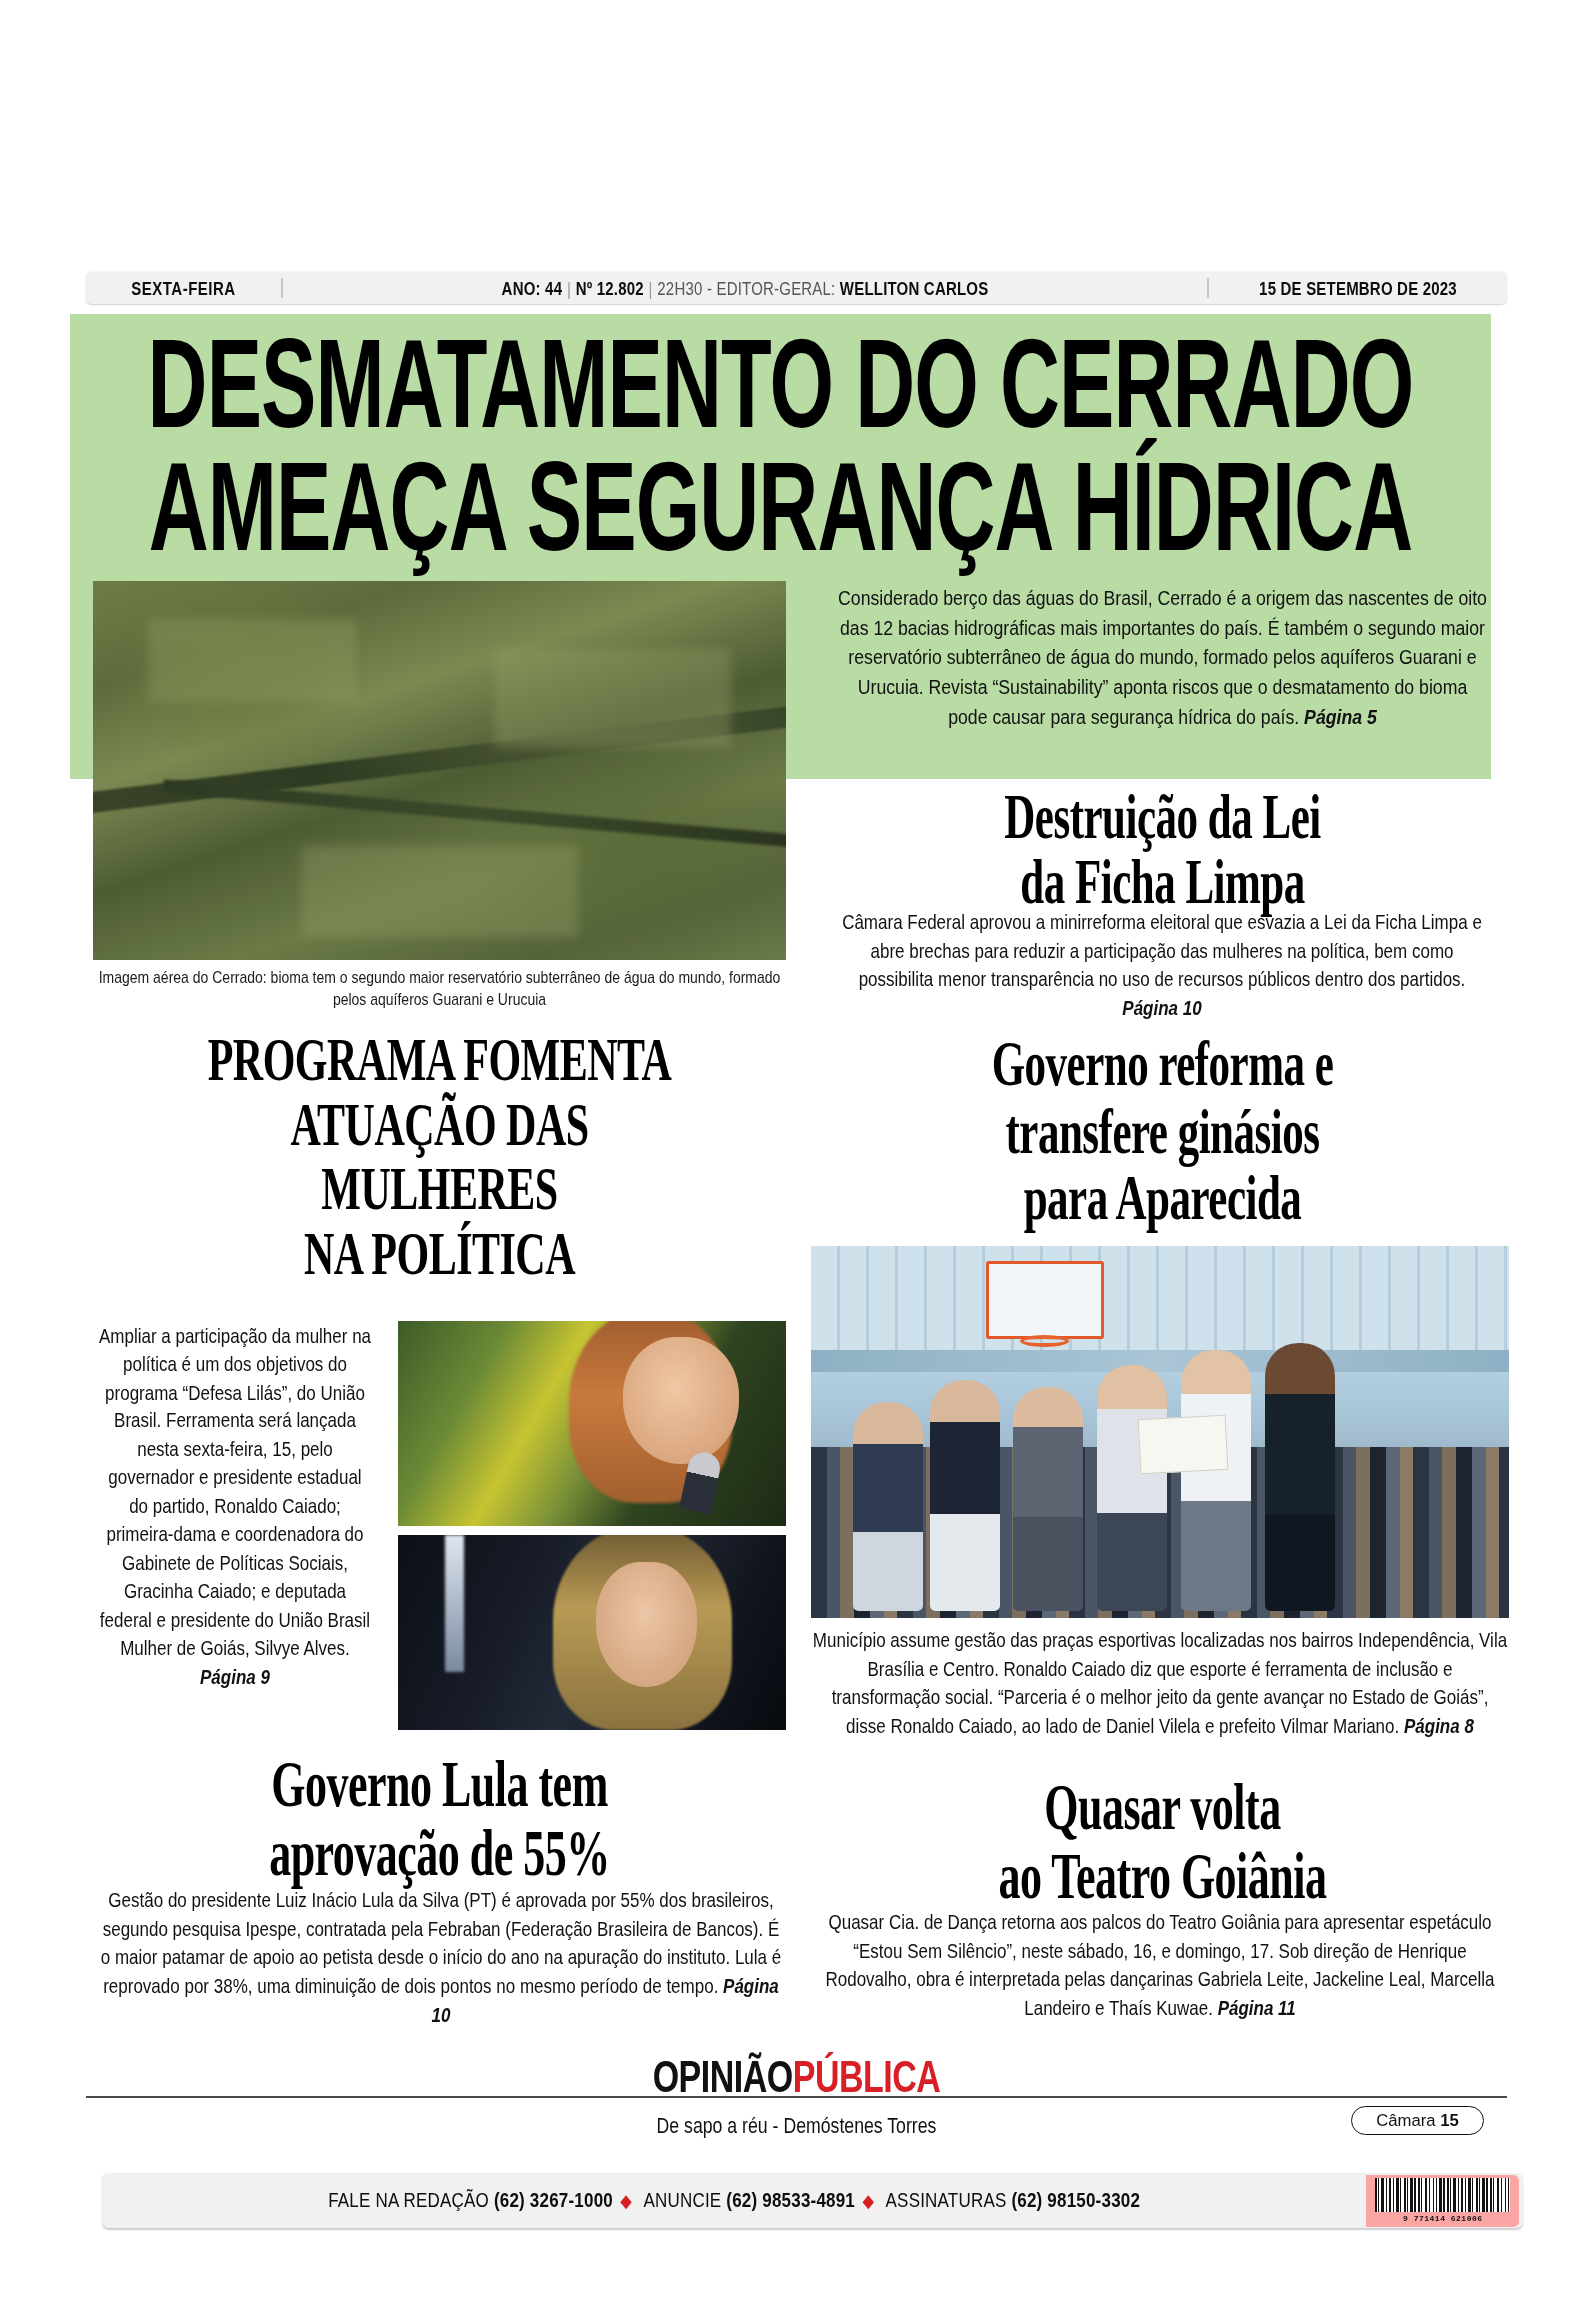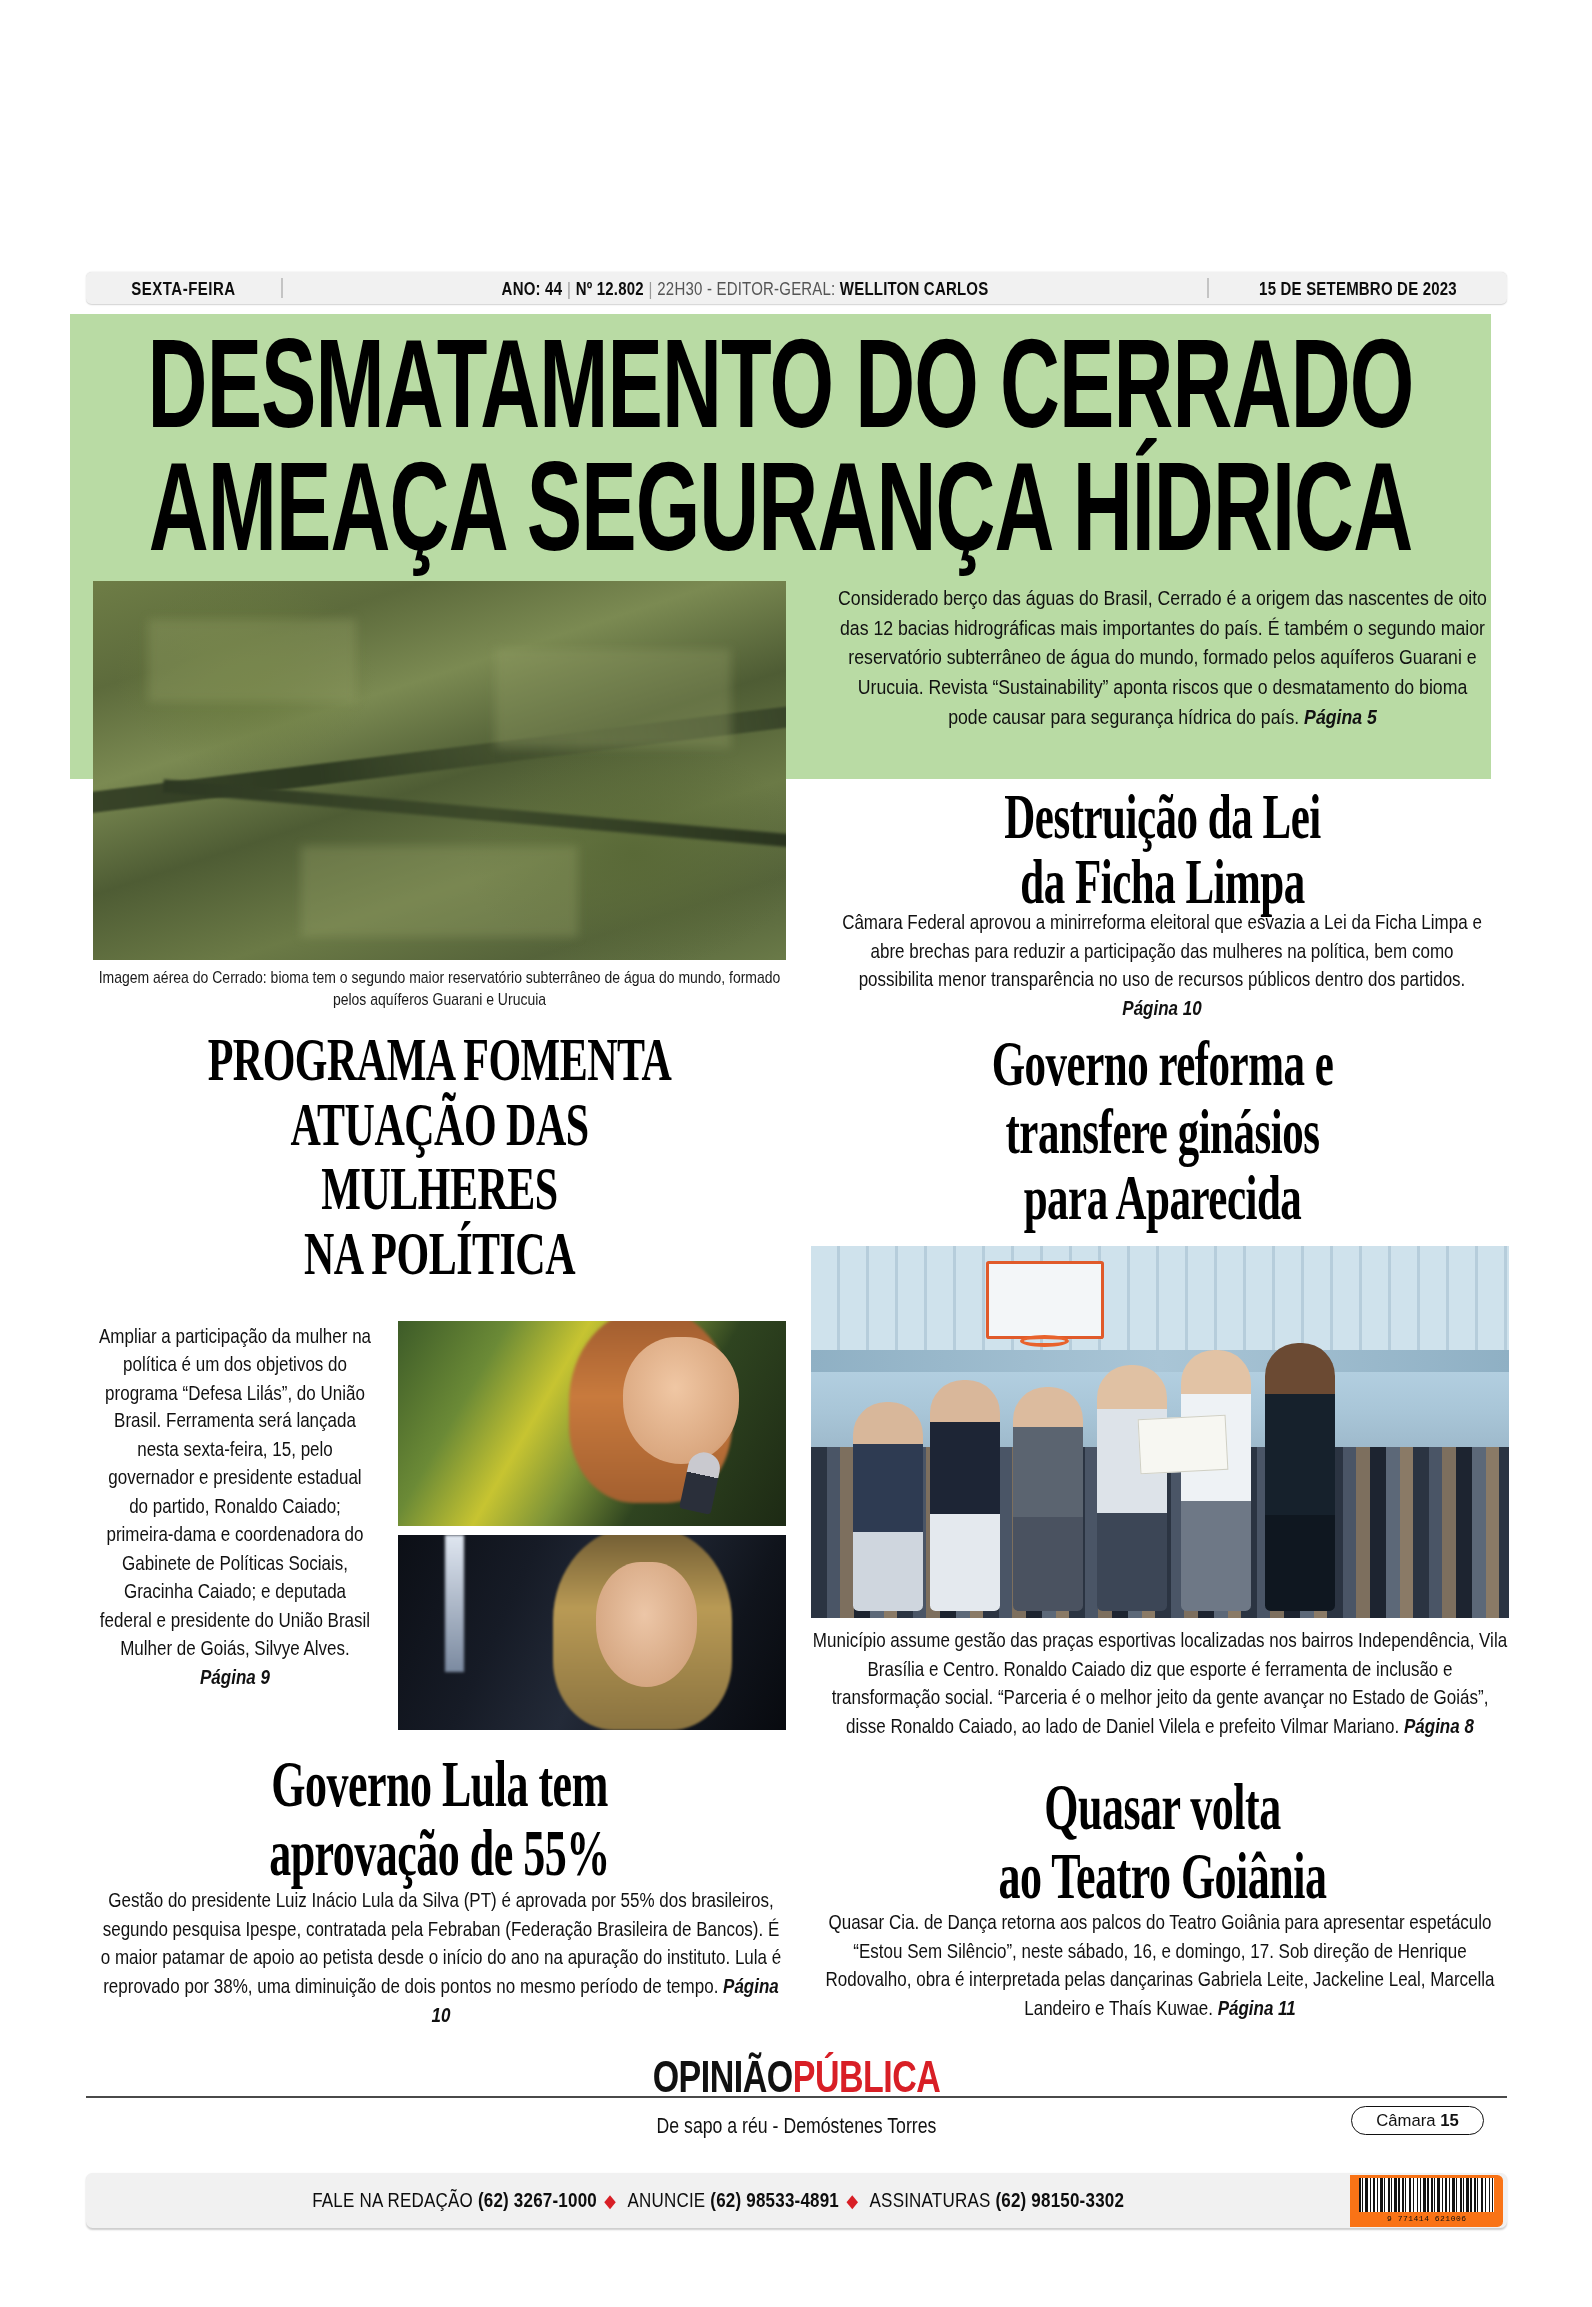--- a/index.html
+++ b/index.html
@@ -424,21 +424,21 @@
     align-items: center;
     justify-content: center;
     font-size: 16.7px;
     color: #111;
   }
   .op-page .n { font-weight: 700; margin-left: 4.7px; }
 
   
   .footer-bar {
     position: absolute;
-    left: 86px; top: 2173px;
+    left: 102px; top: 2173px;
     width: 1421px; height: 55px;
     background: #f1f1f1;
     border-radius: 6.5px;
     box-shadow: 0 1.4px 1.9px rgba(0,0,0,0.2);
     display: flex;
     align-items: center;
   }
   .footer-contact {
     flex: 1;
     text-align: center;
@@ -450,27 +450,28 @@
   }
   .footer-contact .b { font-weight: 700; }
   .footer-contact .dia {
     color: #d81f26;
     font-size: 15px;
     margin: 0 7.4px;
   }
   .barcode-wrap {
     width: 153px;
     height: 52px;
-    background: #f97316;
+    background: #fca5a5;
     margin-right: 3.7px;
     display: flex;
     flex-direction: column;
     align-items: center;
     justify-content: center;
     border-radius: 0 5.6px 5.6px 0;
+    font-weight: bold;
   }
   .barcode {
     width: 135px; height: 34px;
     background: repeating-linear-gradient(90deg,
       #111 0 1.9px, #fff 1.9px 3.3px, #111 3.3px 4.2px, #fff 4.2px 6.5px,
       #111 6.5px 9.3px, #fff 9.3px 10.7px, #111 10.7px 12px, #fff 12px 14.4px);
   }
   .barcode-num {
     font-family: "Liberation Mono", monospace;
     font-size: 8px;

